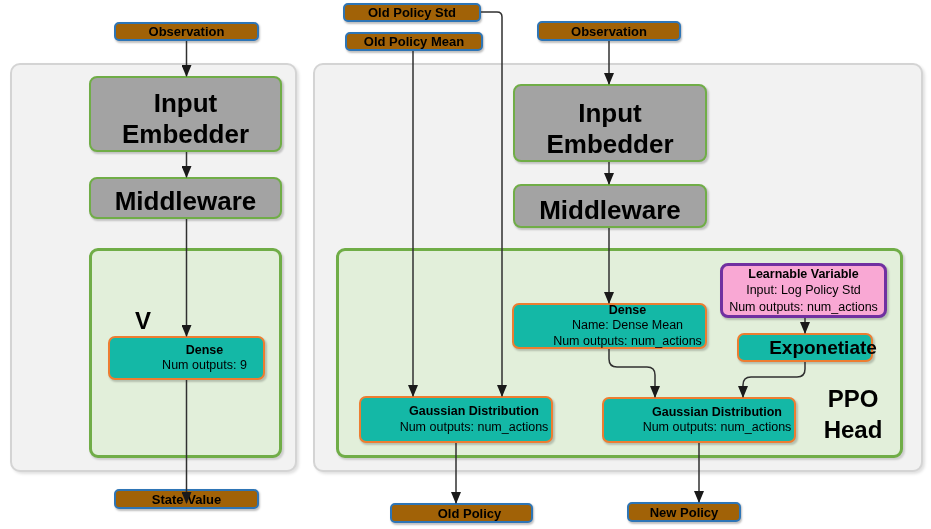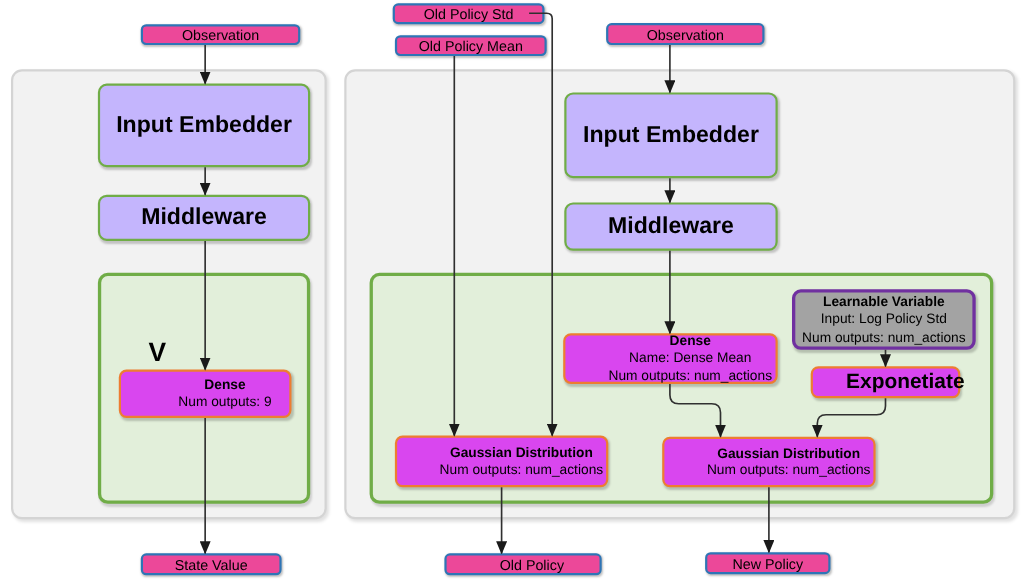--- a/index.html
+++ b/index.html
@@ -15,33 +15,33 @@
   .group {
     position:absolute; background:#E2EFDA; border:3px solid #70AD47;
     border-radius:9px; box-sizing:border-box; z-index:2;
     box-shadow:1.5px 2px 2px rgba(0,0,0,0.15);
   }
   .node {
     position:absolute; display:flex; flex-direction:column; align-items:center;
     justify-content:center; text-align:center; box-sizing:border-box; z-index:4;
   }
   .pill {
-    background:#ec4899; border:2.5px solid #2E75B6; border-radius:5px;
-    font-weight:normal; font-size:13px; box-shadow:1px 1.5px 2px rgba(0,0,0,0.25);margin-left:14px;
+    background:#a16207; border:2.5px solid #2E75B6; border-radius:5px;
+    font-weight:bold; font-size:13px; box-shadow:1px 1.5px 2px rgba(0,0,0,0.25);
   }
   .bigGreen {
-    background:#c4b5fd; border:2.5px solid #70AD47; border-radius:8px;
-    font-weight:bold; font-size:21px; box-shadow:1.5px 2px 2px rgba(0,0,0,0.2);
+    background:#a3a3a3; border:2.5px solid #70AD47; border-radius:8px;
+    font-weight:bold; font-size:26px; box-shadow:1.5px 2px 2px rgba(0,0,0,0.2);justify-content:flex-end;
   }
   .orange {
-    background:#d946ef; border:2.5px solid #ED7D31; border-radius:7px;
+    background:#14b8a6; border:2.5px solid #ED7D31; border-radius:7px;
     font-size:12.5px; line-height:1.22; box-shadow:1.5px 2px 2px rgba(0,0,0,0.2);padding-left:36px;
   }
   .purple {
-    background:#a3a3a3; border:3px solid #7030A0; border-radius:8px;
+    background:#f9a8d4; border:3px solid #7030A0; border-radius:8px;
     font-size:12.5px; line-height:1.3; box-shadow:1.5px 2px 2px rgba(0,0,0,0.2);
   }
   .t { font-weight:bold; }
   .hlabel {
     position:absolute; font-weight:bold; font-size:24px; line-height:1.28;
     text-align:center; z-index:3;
   }
   svg.wires { position:absolute; left:0; top:0; z-index:5; pointer-events:none; }
 
   
@@ -49,21 +49,21 @@
   #panel-ppo  { left:313px; top:63px;  width:610px; height:409px; }
   #vgroup     { left:89px;  top:248px; width:193px; height:210px; }
   #ppogroup   { left:336px; top:248px; width:567px; height:210px; }
   #vlabel     { left:93px;  top:306px; width:100px; }
   #ppolabel   { left:803px; top:384px; width:100px; }
 
   #obs-l      { left:114px; top:22px;  width:145px; height:19px; }
   #ie-l       { left:89px;  top:76px;  width:193px; height:76px; }
   #mw-l       { left:89px;  top:177px; width:193px; height:42px; }
   #dense-v    { left:108px; top:336px; width:157px; height:44px; }
-  #sv         { left:114px; top:503px; width:128px; height:20px; }
+  #sv         { left:114px; top:489px; width:145px; height:20px; }
 
   #ops        { left:343px; top:3px;   width:138px; height:19px; }
   #opm        { left:345px; top:32px;  width:138px; height:19px; }
   #obs-r      { left:537px; top:21px;  width:144px; height:20px; }
   #ie-r       { left:513px; top:84px;  width:194px; height:78px; }
   #mw-r       { left:513px; top:184px; width:194px; height:44px; }
   #dense-p    { left:512px; top:303px; width:195px; height:46px; }
   #lv         { left:720px; top:263px; width:167px; height:55px; }
   #exp        { left:737px; top:333px; width:136px; height:29px; font-size:19px; }
   #gau-old    { left:359px; top:396px; width:194px; height:47px; }
@@ -76,20 +76,24 @@
 
 <div class="canvas">
 
   <div class="panel" id="panel-v"></div>
   <div class="panel" id="panel-ppo"></div>
   <div class="group" id="vgroup"></div>
   <div class="group" id="ppogroup"></div>
 
   <div class="hlabel" id="vlabel">
     <div>V</div>
+    <div>Head</div>
+  </div>
+  <div class="hlabel" id="ppolabel">
+    <div>PPO</div>
     <div>Head</div>
   </div>
 
   <div class="node pill" id="obs-l">
     <span>Observation</span>
   </div>
   <div class="node bigGreen" id="ie-l">
     <span>Input Embedder</span>
   </div>
   <div class="node bigGreen" id="mw-l">

